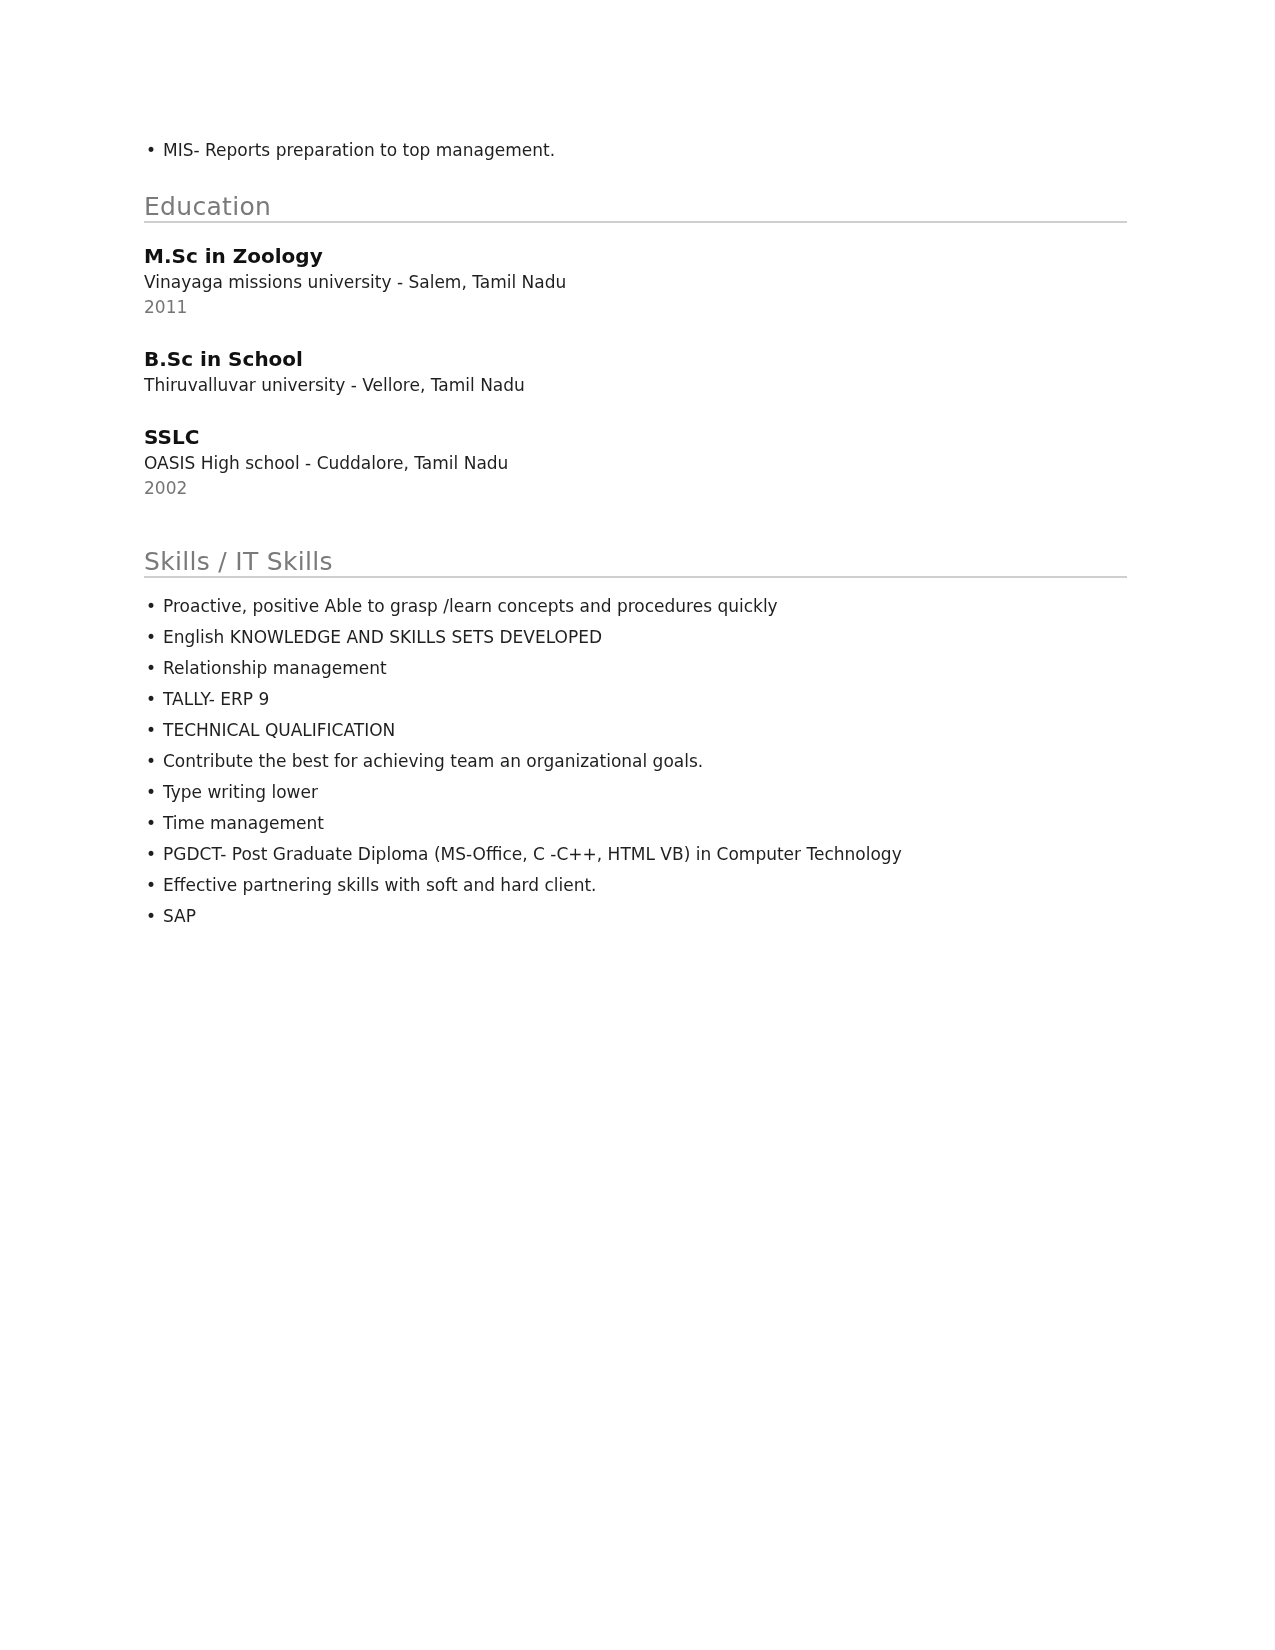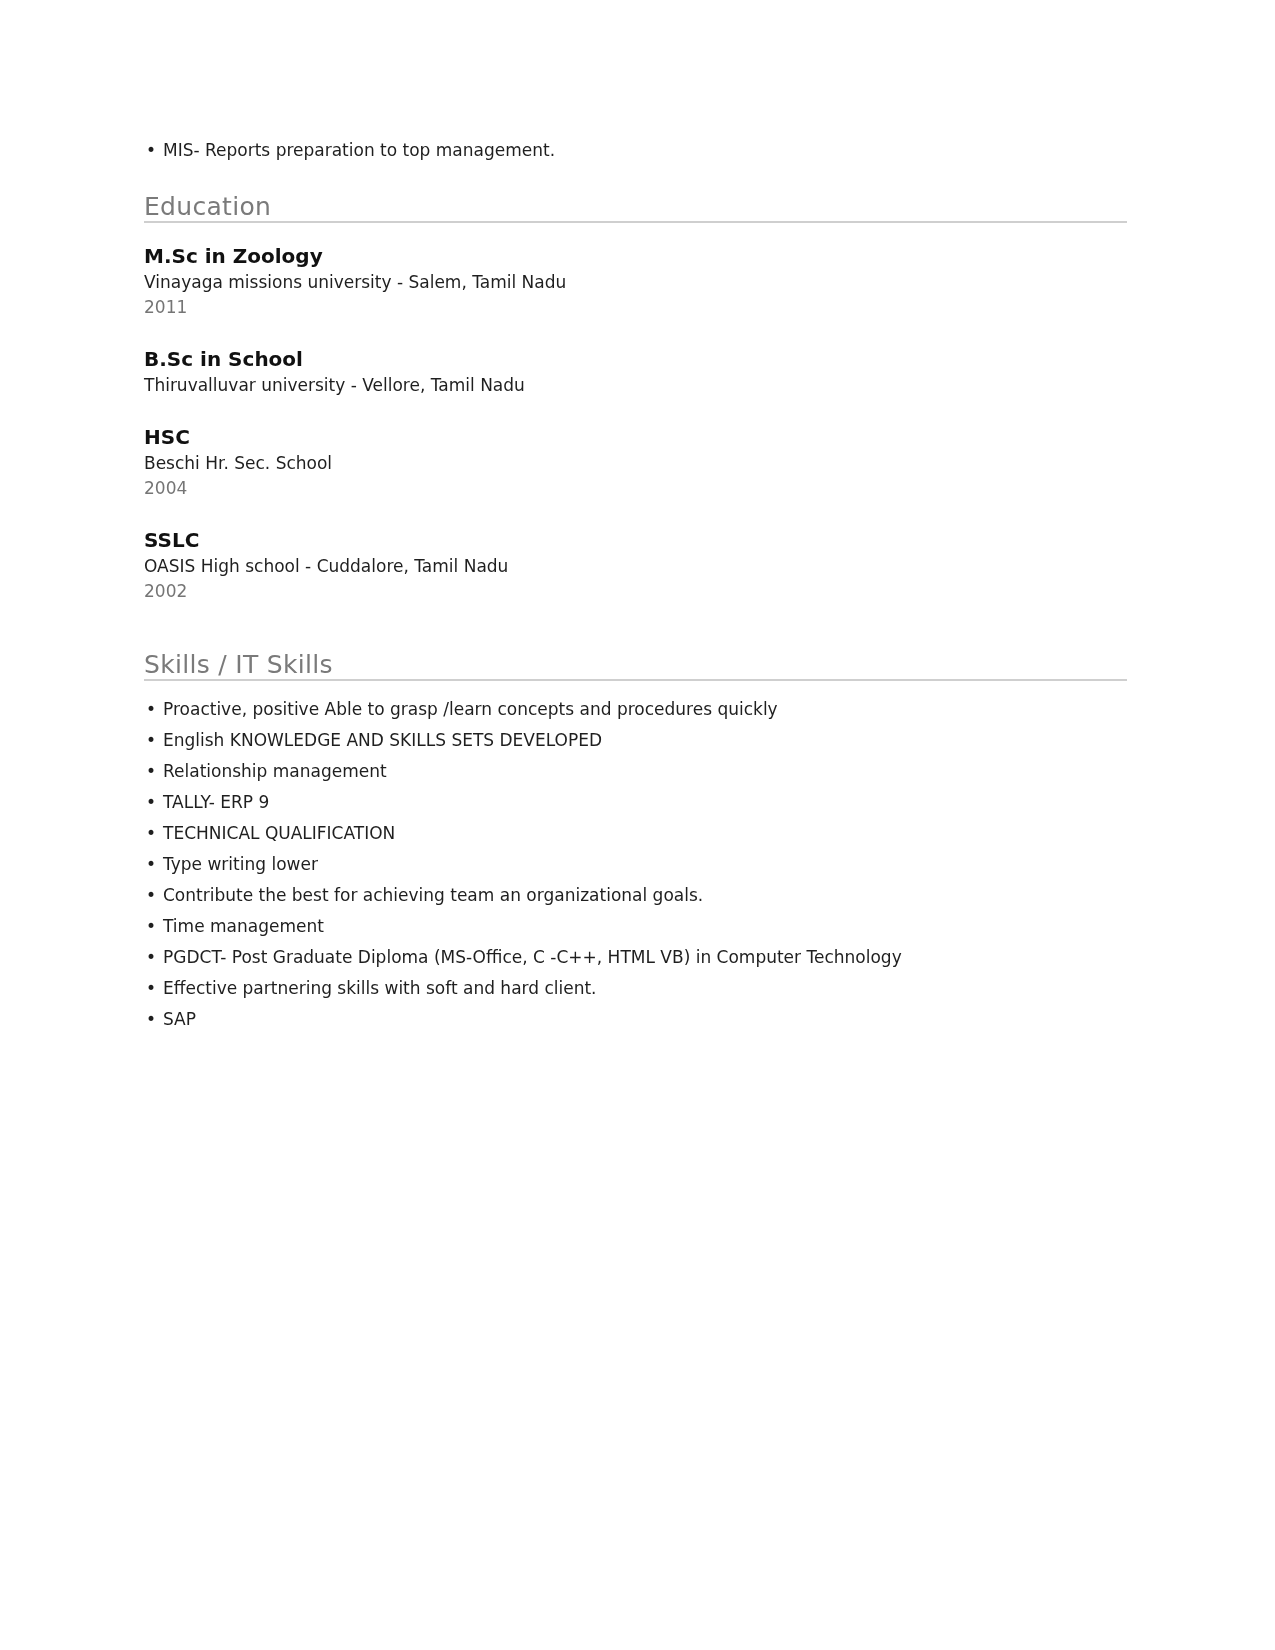--- a/index.html
+++ b/index.html
@@ -101,25 +101,20 @@
           <p class="degree">M.Sc in Zoology</p>
           <p class="school">Vinayaga missions university - Salem, Tamil Nadu</p>
           <p class="year">2011</p>
         </div>
 
         <div class="entry">
           <p class="degree">B.Sc in School</p>
           <p class="school">Thiruvalluvar university - Vellore, Tamil Nadu</p>
         </div>
 
-        <div class="entry">
-          <p class="degree">HSC</p>
-          <p class="school">Beschi Hr. Sec. School</p>
-          <p class="year">2004</p>
-        </div>
 
         <div class="entry">
           <p class="degree">SSLC</p>
           <p class="school">OASIS High school - Cuddalore, Tamil Nadu</p>
           <p class="year">2002</p>
         </div>
 
     </div>
   </div>
 
@@ -131,23 +126,23 @@
 
         <li>English KNOWLEDGE AND SKILLS SETS DEVELOPED</li>
 
         <li>Relationship management</li>
 
         <li>TALLY- ERP 9</li>
 
 
         <li>TECHNICAL QUALIFICATION</li>
 
+        <li>Contribute the best for achieving team an organizational goals.</li>
+
         <li>Type writing lower</li>
-
-        <li>Contribute the best for achieving team an organizational goals.</li>
 
         <li>Time management</li>
 
         <li>PGDCT- Post Graduate Diploma (MS-Office, C -C++, HTML VB) in Computer Technology</li>
 
         <li>Effective partnering skills with soft and hard client.</li>
 
         <li>SAP</li>
 
     </ul>

